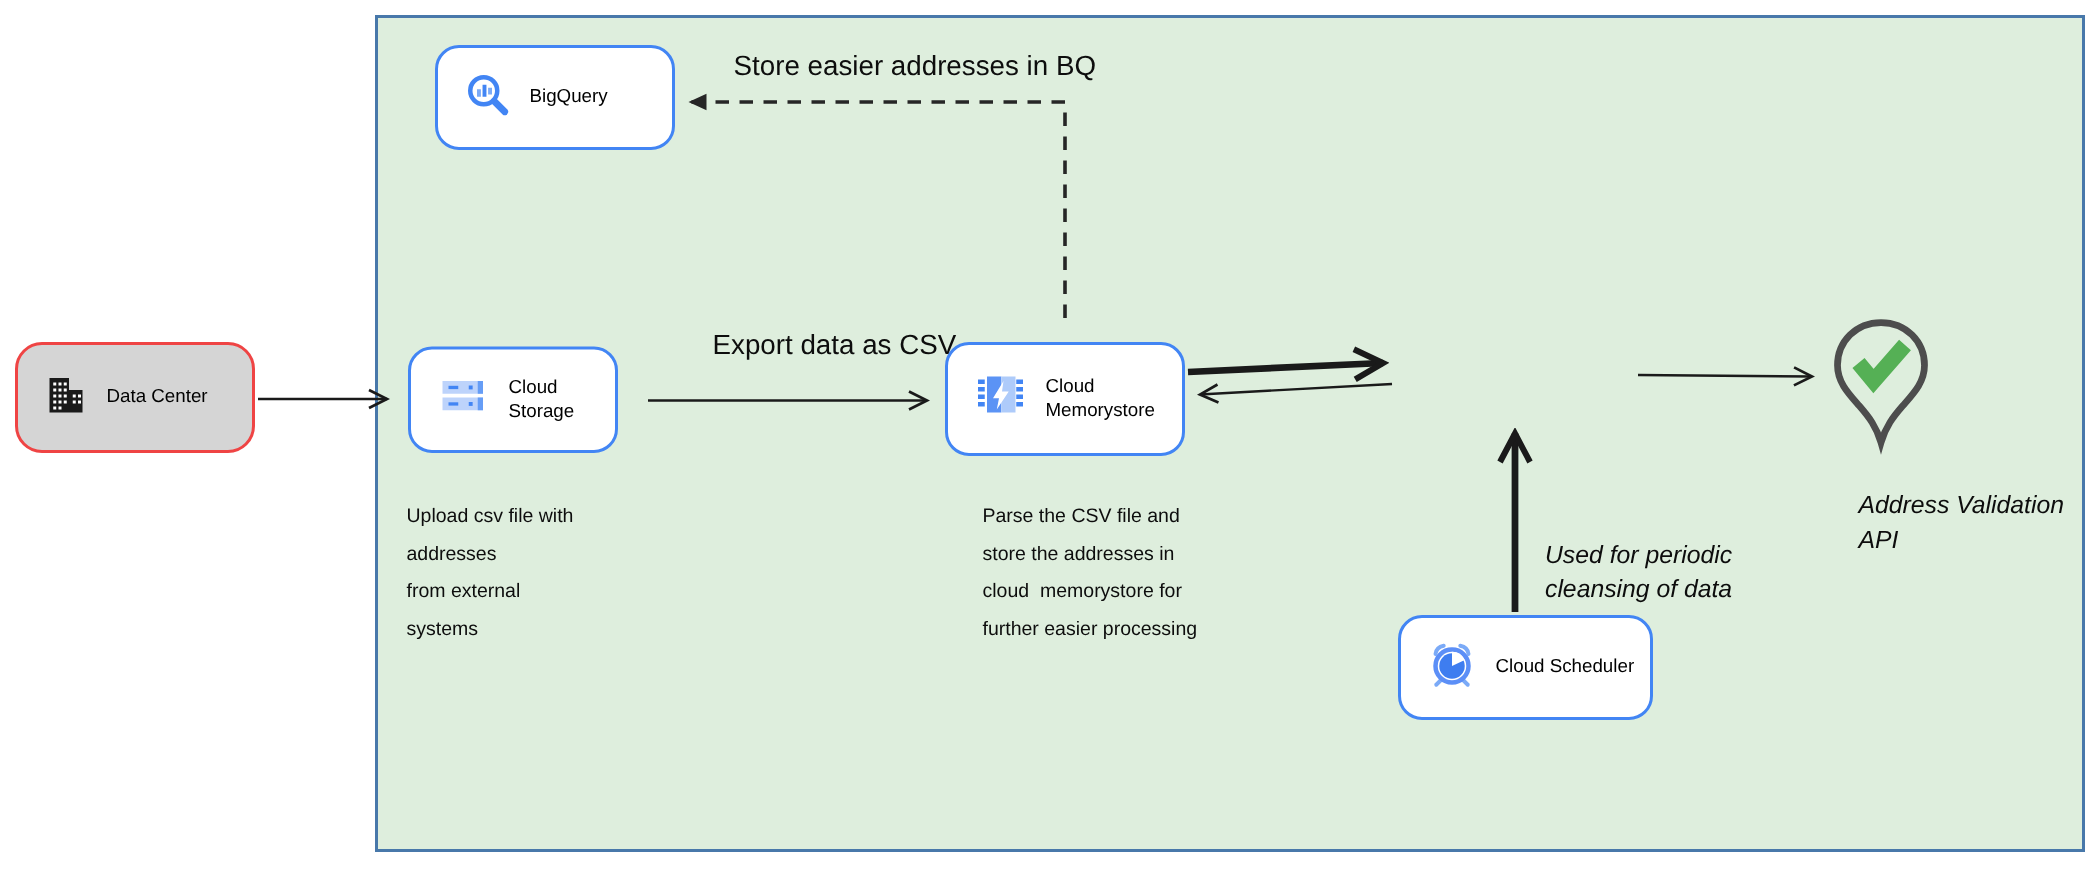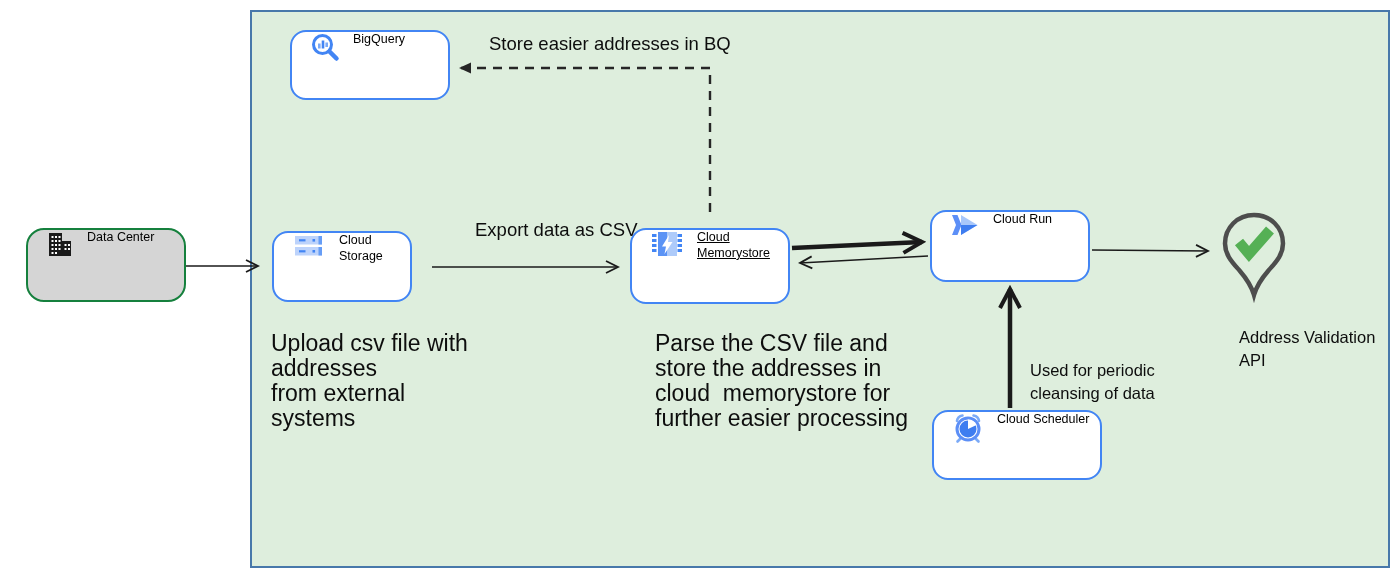--- a/index.html
+++ b/index.html
@@ -1,27 +1,27 @@
 <!DOCTYPE html>
 <html><head>
 <meta charset="utf-8">
 <style>
   html,body{margin:0;padding:0;background:#ffffff;font-family:"Liberation Sans",sans-serif;}
   .canvas{position:relative;width:1400px;height:580px;background:#ffffff;overflow:hidden;}
   .container-zone{position:absolute;left:250px;top:10px;width:1140px;height:558px;
     background:#deeedd;border:2px solid #4878aa;box-sizing:border-box;}
   .node{position:absolute;background:#ffffff;border:2px solid #4285f4;border-radius:16px;
-    display:flex;gap:13px;padding-left:18px;box-sizing:border-box;z-index:3;}
+    display:flex;align-items:center;gap:13px;padding-left:18px;box-sizing:border-box;z-index:3;}
   .node .lbl{font-size:12.5px;color:#000;line-height:1.25;}
-  .node.gray{background:#d5d5d5;border:2px solid #15803d;border-radius:18px;margin-left:16px;}
+  .node.gray{background:#d5d5d5;border:2px solid #ef4444;border-radius:18px;}
   .edges{position:absolute;left:0;top:0;width:1400px;height:580px;z-index:2;}
   .note{position:absolute;color:#0d0d0d;white-space:pre-wrap;z-index:4;}
   .note.big{font-size:18.5px;}
-  .note.mid{font-size:23px;line-height:25px;}
-  .note.small{font-size:16.5px;line-height:23px;}
+  .note.mid{font-size:13px;line-height:25px;}
+  .note.small{font-size:16.5px;line-height:23px;font-style:italic;}
   .pin-wrap{position:absolute;left:1221px;top:211px;width:66px;height:94px;z-index:3;}
 </style>
 </head>
 <body>
 
 <div class="canvas">
 
   <div class="container-zone"></div>
 
   <svg class="edges" viewBox="0 0 1400 580">
@@ -116,33 +116,23 @@
           <rect x="27.5" y="4" width="4.5" height="3"></rect>
             <rect x="27.5" y="9" width="4.5" height="3"></rect>
           <rect x="27.5" y="14" width="4.5" height="3"></rect>
             <rect x="27.5" y="19" width="4.5" height="3"></rect>
         </g>
         <rect x="8" y="2" width="9.5" height="24" fill="#5b93f5"></rect>
         <rect x="17.5" y="2" width="9.5" height="24" fill="#aecbfa"></rect>
         <path d="M19,5 L12,16.5 L16,16.5 L14.5,24 L22.5,12 L18,12 Z" fill="#ffffff"></path>
       </svg>
     </span>
-    <span class="lbl" style="width:82px;text-decoration:underline;">Cloud Memorystore</span>
+    <span class="lbl" style="width:82px;">Cloud Memorystore</span>
   </div>
 
-  <div class="node" style="left:930px;top:210px;width:160px;height:72px;">
-    <span>
-      <svg width="30" height="26" viewBox="0 0 30 26">
-        <polygon points="2,3 7.5,3 11.5,13 7.5,23 2,23 6,13" fill="#5c8ff7"></polygon>
-        <polygon points="11,3 27.5,13 11,23" fill="#a8c7fa"></polygon>
-        <polygon points="11,13 27.5,13 11,23" fill="#3e7df0"></polygon>
-      </svg>
-    </span>
-    <span class="lbl">Cloud Run</span>
-  </div>
 
   <div class="node" style="left:932px;top:410px;width:170px;height:70px;">
     <span>
       <svg width="32" height="32" viewBox="0 0 32 32">
         <path d="M5,9 Q5.5,4.5 10.5,3.5" fill="none" stroke="#7baaf7" stroke-width="2.6" stroke-linecap="round"></path>
         <path d="M27,9 Q26.5,4.5 21.5,3.5" fill="none" stroke="#7baaf7" stroke-width="2.6" stroke-linecap="round"></path>
         <line x1="8.5" y1="26.5" x2="5.5" y2="29.5" stroke="#7baaf7" stroke-width="2.6" stroke-linecap="round"></line>
         <line x1="23.5" y1="26.5" x2="26.5" y2="29.5" stroke="#7baaf7" stroke-width="2.6" stroke-linecap="round"></line>
         <circle cx="16" cy="17" r="11" fill="#ffffff" stroke="#5c8ff7" stroke-width="3"></circle>
         <circle cx="16" cy="17" r="8.5" fill="#3e7df0"></circle>

